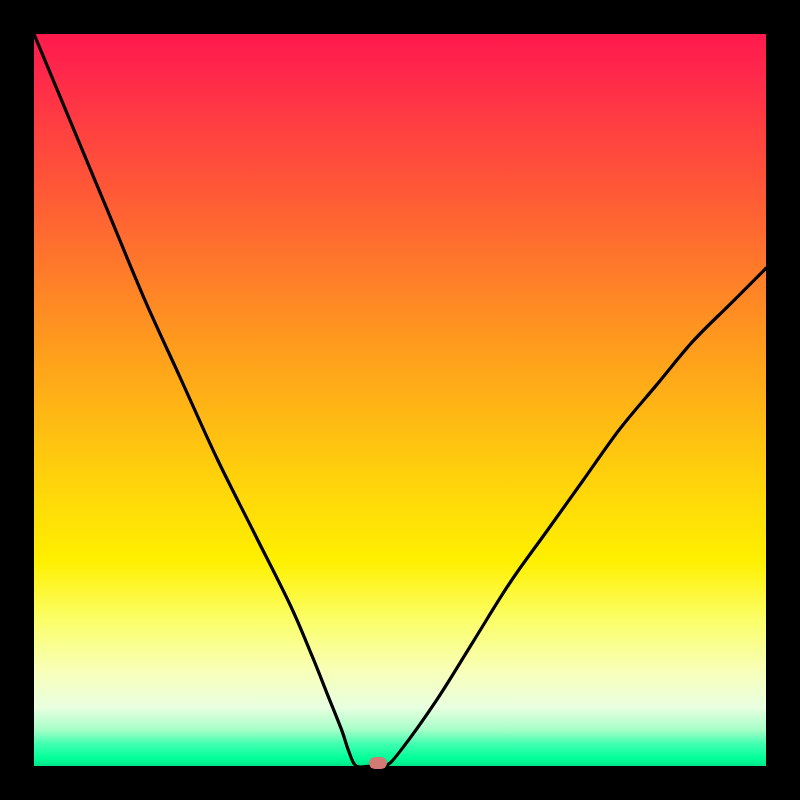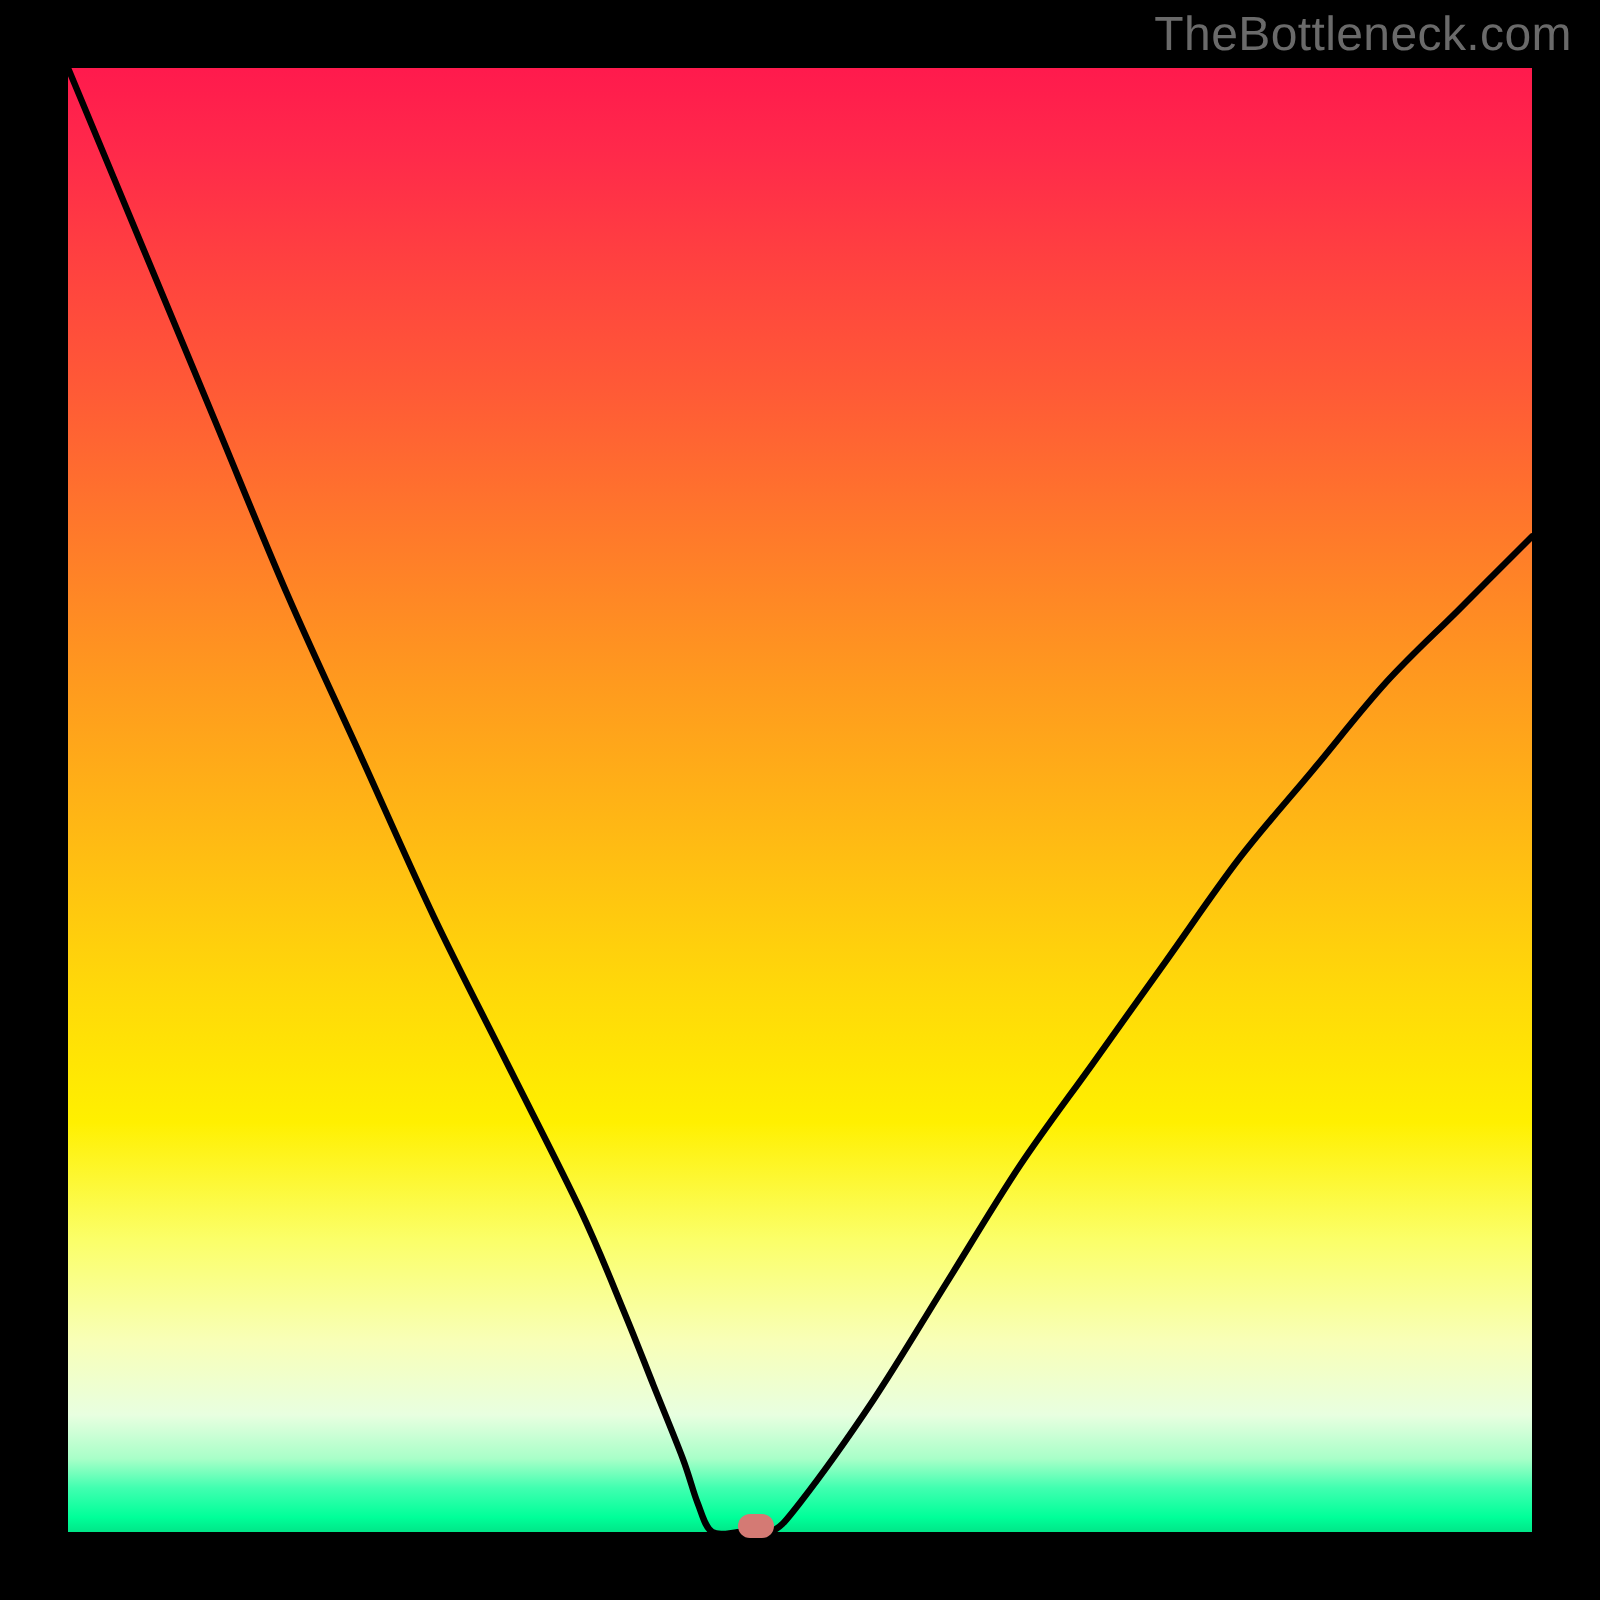--- a/index.html
+++ b/index.html
@@ -69,21 +69,20 @@
     background: #d47a74;
     z-index: 3;
     transform: translate(-50%, -50%);
   }
 </style>
 </head>
 <body>
 
 <div class="frame">
 
-  <div class="watermark">TheBottleneck.com</div>
 
   <div class="plot-area"></div>
 
   <svg class="curve" viewBox="0 0 732 732" preserveAspectRatio="none">
     <path id="curve-path" d="M 0.00 0.00 C 6.10 14.64, 24.40 58.56, 36.60 87.84 C 48.80 117.12, 61.00 146.40, 73.20 175.68 C 85.40 204.96, 97.60 235.46, 109.80 263.52 C 122.00 291.58, 134.20 317.20, 146.40 344.04 C 158.60 370.88, 170.80 398.94, 183.00 424.56 C 195.20 450.18, 207.40 473.36, 219.60 497.76 C 231.80 522.16, 246.44 550.22, 256.20 570.96 C 265.96 591.70, 272.06 607.56, 278.16 622.20 C 284.26 636.84, 287.92 646.60, 292.80 658.80 C 297.68 671.00, 303.78 685.64, 307.44 695.40 C 311.10 705.16, 312.32 711.26, 314.76 717.36 C 317.20 723.46, 318.42 729.56, 322.08 732.00 C 325.74 734.44, 331.84 732.00, 336.72 732.00 C 341.60 732.00, 346.48 734.44, 351.36 732.00 C 356.24 729.56, 357.46 728.34, 366.00 717.36 C 374.54 706.38, 390.40 684.42, 402.60 666.12 C 414.80 647.82, 427.00 627.08, 439.20 607.56 C 451.40 588.04, 463.60 567.30, 475.80 549.00 C 488.00 530.70, 500.20 514.84, 512.40 497.76 C 524.60 480.68, 536.80 463.60, 549.00 446.52 C 561.20 429.44, 573.40 411.14, 585.60 395.28 C 597.80 379.42, 610.00 366.00, 622.20 351.36 C 634.40 336.72, 646.60 320.86, 658.80 307.44 C 671.00 294.02, 683.20 283.04, 695.40 270.84 C 707.60 258.64, 725.90 240.34, 732.00 234.24" fill="none" stroke="#000" stroke-width="3.2" stroke-linecap="round" stroke-linejoin="round"></path>
   </svg>
 
   <div id="marker" class="marker" style="left: 378.04px; top: 763px;"></div>
 
 </div>

